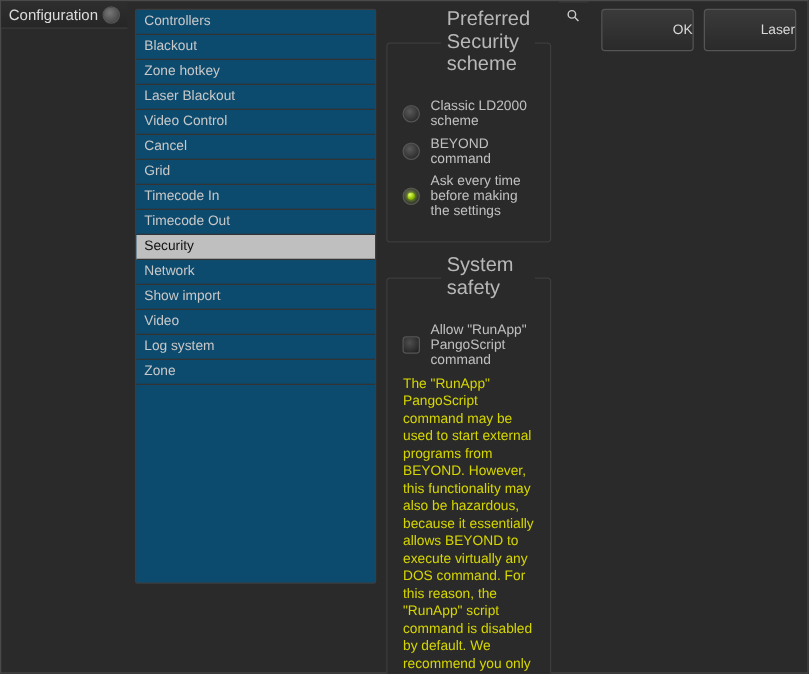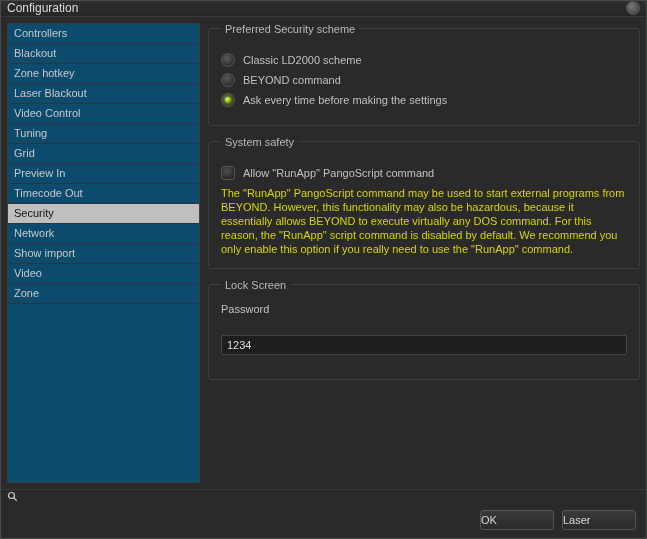--- a/index.html
+++ b/index.html
@@ -7,21 +7,21 @@
   body {
     font-family: Tahoma, Arial, sans-serif;
     font-size: 11px;
     background: #2a2a2a;
     color: #c0c0c0;
   }
   .window {
     width: 647px; height: 539px;
     background: #2a2a2a;
     border: 1px solid #4a4a4a;
-    display: flex; flex-direction: column;
+    display: flex; flex-direction: row;
   }
   .titlebar {
     height: 22px;
     background: linear-gradient(#2e2e2e,#262626);
     border-bottom: 1px solid #3a3a3a;
     display: flex; align-items: center;
     padding: 0 6px;
     color: #dcdcdc;
     font-size: 12px;
   }
@@ -65,21 +65,22 @@
   fieldset.group {
     border: 1px solid #3d3d3d;
     border-radius: 3px;
     background: #2a2a2a;
     padding: 12px 12px 12px 12px;
     color: #c0c0c0;
   }
   fieldset.group legend {
     padding: 0 4px;
     color: #b8b8b8;
-    font-size: 11px;
+    font-size: 16px;
+    margin-left: 31px;
   }
   .radio-row, .check-row {
     display: flex; align-items: center;
     gap: 8px;
     margin: 6px 0;
   }
   .radio {
     width: 14px; height: 14px; border-radius: 7px;
     background: radial-gradient(circle at 40% 35%, #5a5a5a, #1e1e1e);
     border: 1px solid #555;
@@ -127,27 +128,27 @@
   }
   .status-icon {
     width: 12px; height: 12px;
   }
   .footer {
     display: flex; justify-content: flex-end;
     gap: 8px;
     padding: 6px 10px 8px 10px;
   }
   .btn {
-    min-width: 74px; height: 20px;
+    min-width: 74px; height: 34px;
     background: linear-gradient(#3a3a3a,#2a2a2a);
     border: 1px solid #555;
     border-radius: 3px;
     color: #d8d8d8;
     font-size: 11px;
-    display: flex; align-items: center; justify-content: flex-start;
+    display: flex; align-items: center; justify-content: flex-end;
     cursor: default;
   }
   .group.lock { padding-bottom: 24px; }
 </style>
 </head>
 <body>
 
 <div class="window">
 
   <div class="titlebar">
@@ -157,28 +158,29 @@
   </div>
 
   <div class="content">
 
     <div class="sidebar">
       <div class="item"><span>Controllers</span></div>
       <div class="item"><span>Blackout</span></div>
       <div class="item"><span>Zone hotkey</span></div>
       <div class="item"><span>Laser Blackout</span></div>
       <div class="item"><span>Video Control</span></div>
-      <div class="item"><span>Tuning</span></div>
+      <div class="item"><span>Cancel</span></div>
       <div class="item"><span>Grid</span></div>
-      <div class="item"><span>Preview In</span></div>
+      <div class="item"><span>Timecode In</span></div>
       <div class="item"><span>Timecode Out</span></div>
       <div class="item selected"><span>Security</span></div>
       <div class="item"><span>Network</span></div>
       <div class="item"><span>Show import</span></div>
       <div class="item"><span>Video</span></div>
+      <div class="item"><span>Log system</span></div>
       <div class="item"><span>Zone</span></div>
     </div>
 
     <div class="main">
 
       <fieldset class="group">
         <legend>Preferred Security scheme</legend>
         <div class="radio-row">
           <span class="radio"></span>
           <span>Classic LD2000 scheme</span>

